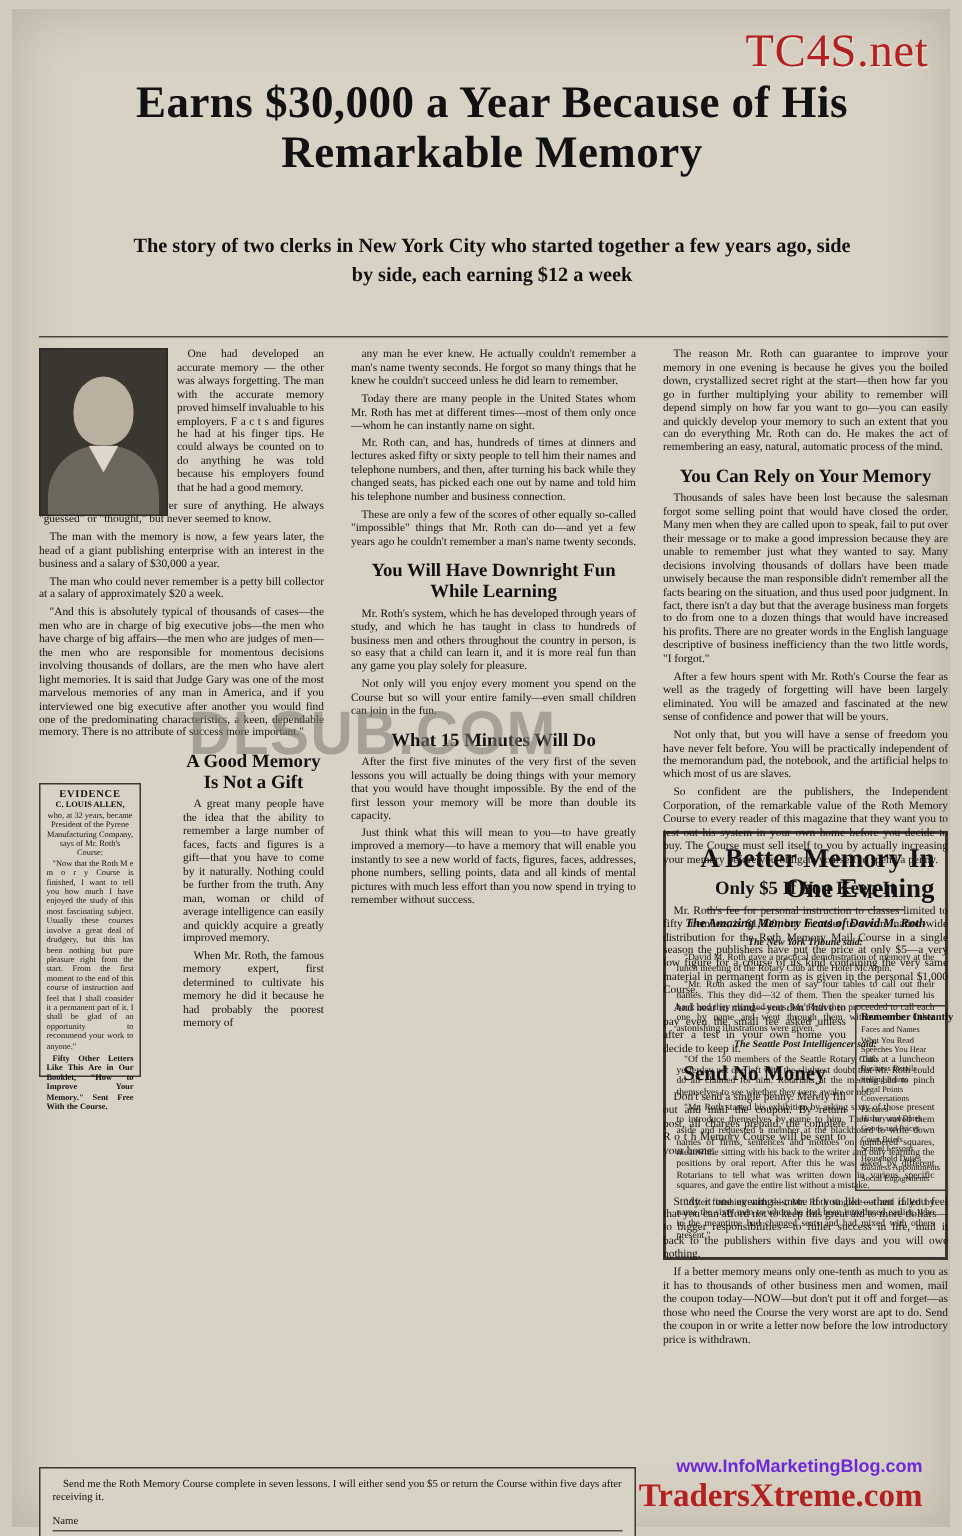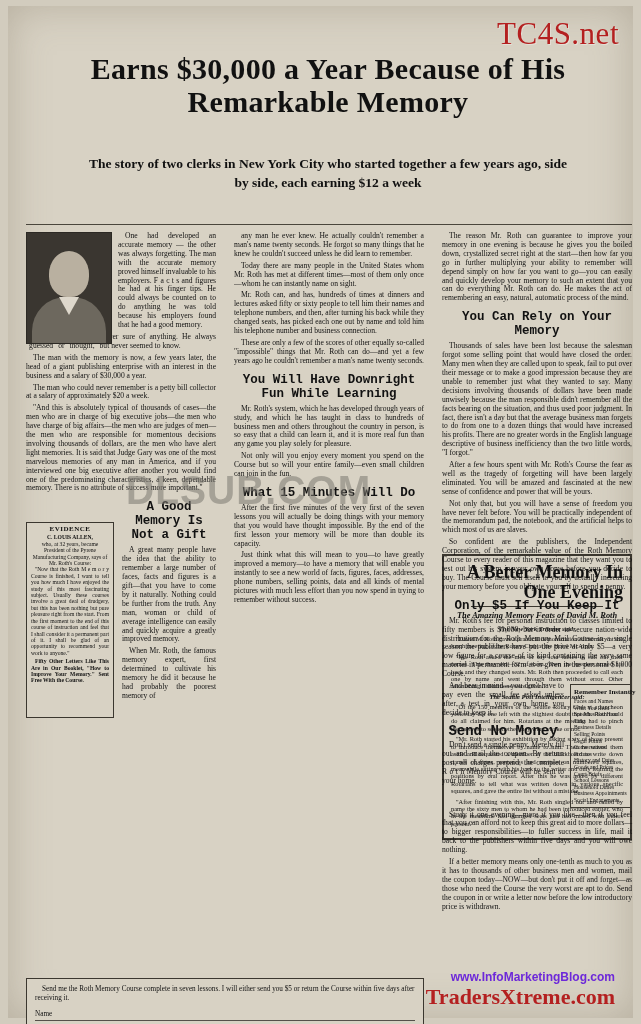--- a/index.html
+++ b/index.html
@@ -70,21 +70,21 @@
   
   .cols{position:absolute; left:18px; top:226px; width:606px; height:740px;}
   .col{position:absolute; top:0; width:190px; font-size:7.6px; line-height:8.9px; text-align:justify;}
   .col.c1{left:0;}
   .col.c2{left:208px;}
   .col.c3{left:416px;}
   .col p{margin:0 0 3px 0; text-indent:7px;}
   .col h3{
     margin:7px 0 4px 0; text-align:center; text-indent:0;
     font-size:12.5px; font-weight:bold; line-height:14px;
-    font-family:Liberation Mono, monospace;
+    font-family:Liberation Serif, serif;
   }
   .col h3.small{font-size:14px;line-height:12.5px;}
 
   
   .portrait{
     position:absolute; left:0; top:0; width:84px; height:110px;
     background:#3a3630;
     border:1px solid #2c2924;
   }
   .portrait .face{
@@ -99,21 +99,21 @@
   }
   .portrait .collar{
     position:absolute; left:50%; top:64px; width:20px; height:18px;
     margin-left:-10px; background:#ded8cc;
     clip-path:polygon(0 0,100% 0,50% 100%);
   }
   .col.c1 .lead{margin-left:92px;}
 
   
   .evidence{
-    position:absolute; left:0; top:290px; width:88px; height:196px;
+    position:absolute; left:0; top:290px; width:68px; height:196px;
     border:1px solid #3b372f;
     padding:3px 4px;
     font-size:5.6px; line-height:6.4px; text-align:justify;
     background:#d8d2c4;
     box-sizing:border-box;
   }
   .evidence .ev-title{
     text-align:center; font-weight:bold; font-size:7px; letter-spacing:.5px; margin-bottom:2px;
   }
   .evidence p{margin:0 0 2px 0; text-indent:4px;}

